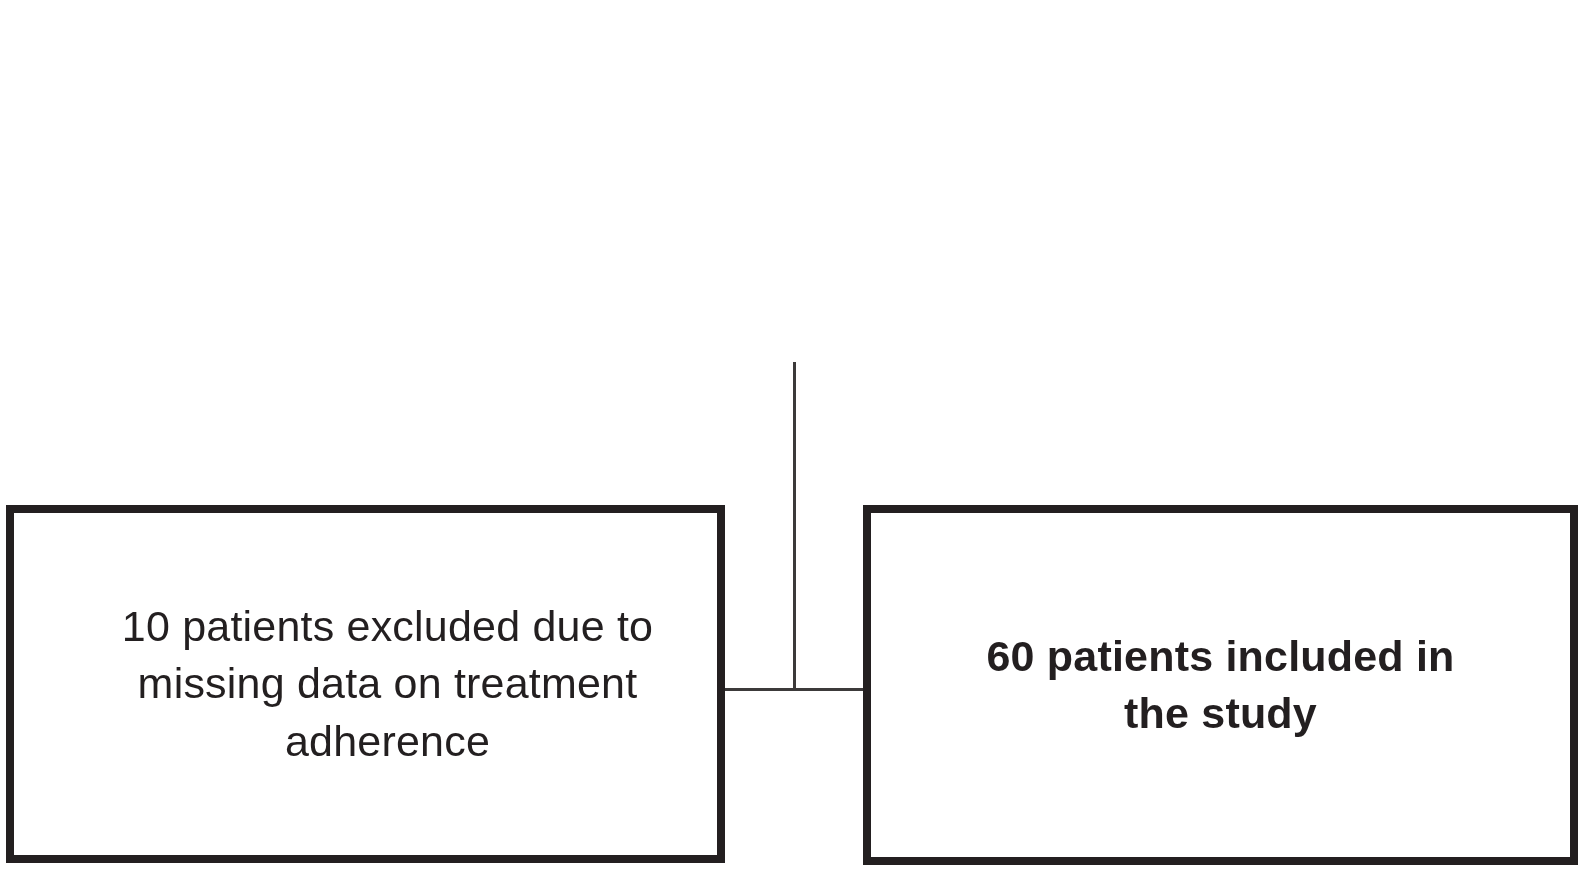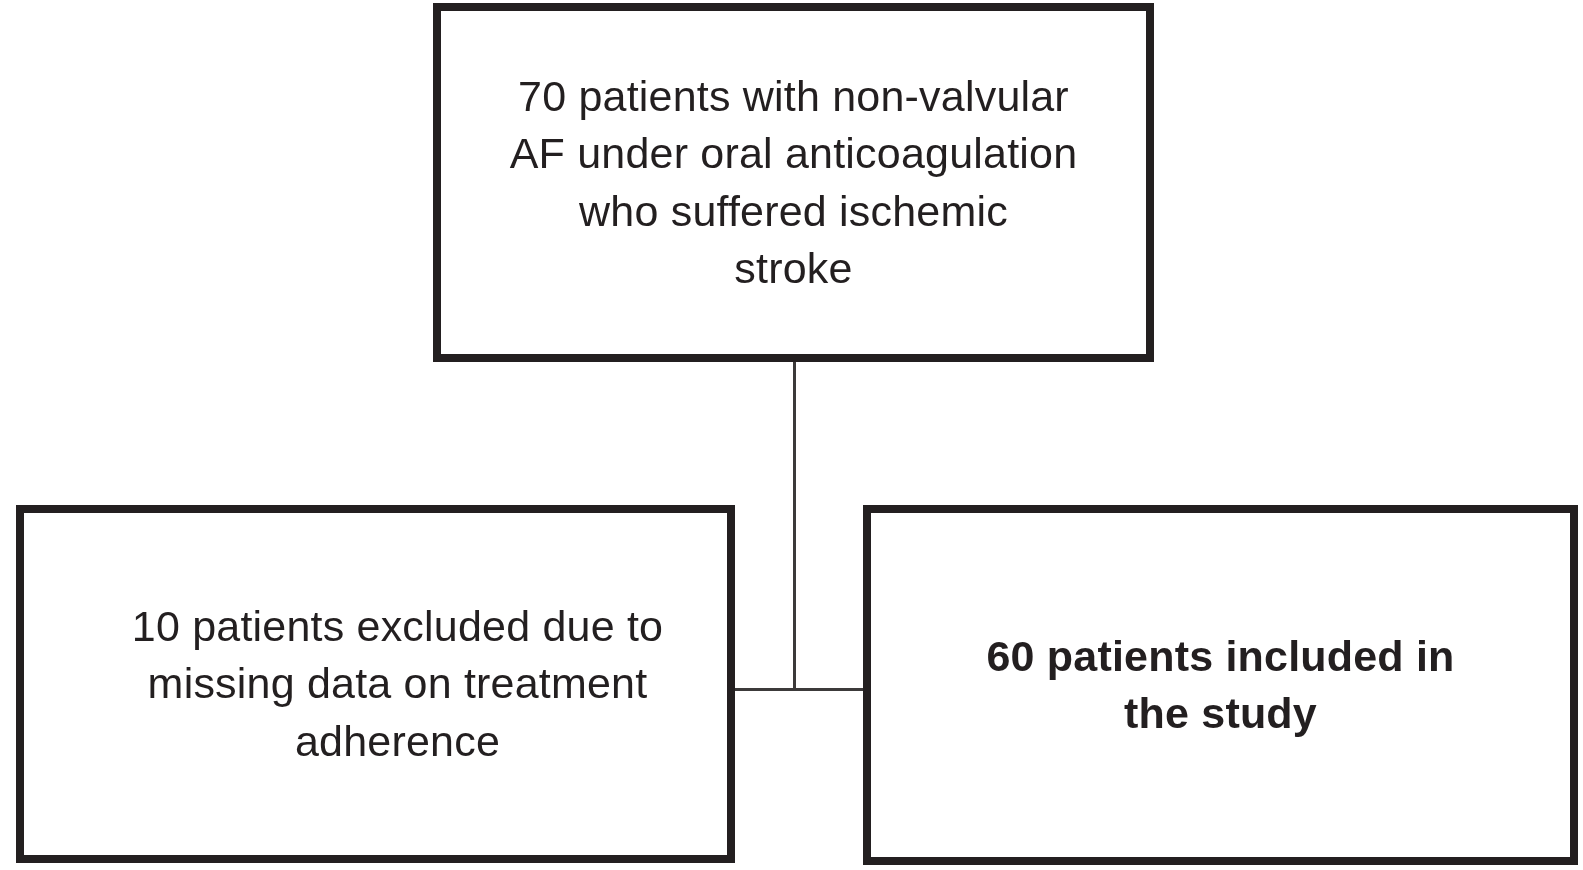--- a/index.html
+++ b/index.html
@@ -32,21 +32,21 @@
     white-space: pre-line;
     letter-spacing: 0.2px;
   }
   .box-top {
     left: 433px;
     top: 3px;
     width: 721px;
     height: 359px;
   }
   .box-bottom-left {
-    left: 16px;
+    left: 6px;
     top: 505px;
     width: 719px;
     height: 358px;
     padding-left: 44px;
   }
   .box-bottom-right {
     left: 863px;
     top: 505px;
     width: 715px;
     height: 360px;
@@ -67,26 +67,20 @@
     top: 688px;
     width: 140px;
     height: 3px;
   }
 </style>
 </head>
 <body>
 
 <div class="canvas">
 
-  <div class="box box-top">
-    <span class="box-text">70 patients with non-valvular
-AF under oral anticoagulation
-who suffered ischemic
-stroke</span>
-  </div>
 
   <div class="connector connector-vertical"></div>
 
   <div class="connector connector-horizontal"></div>
 
   <div class="box box-bottom-left">
     <span class="box-text">10 patients excluded due to
 missing data on treatment
 adherence</span>
   </div>

